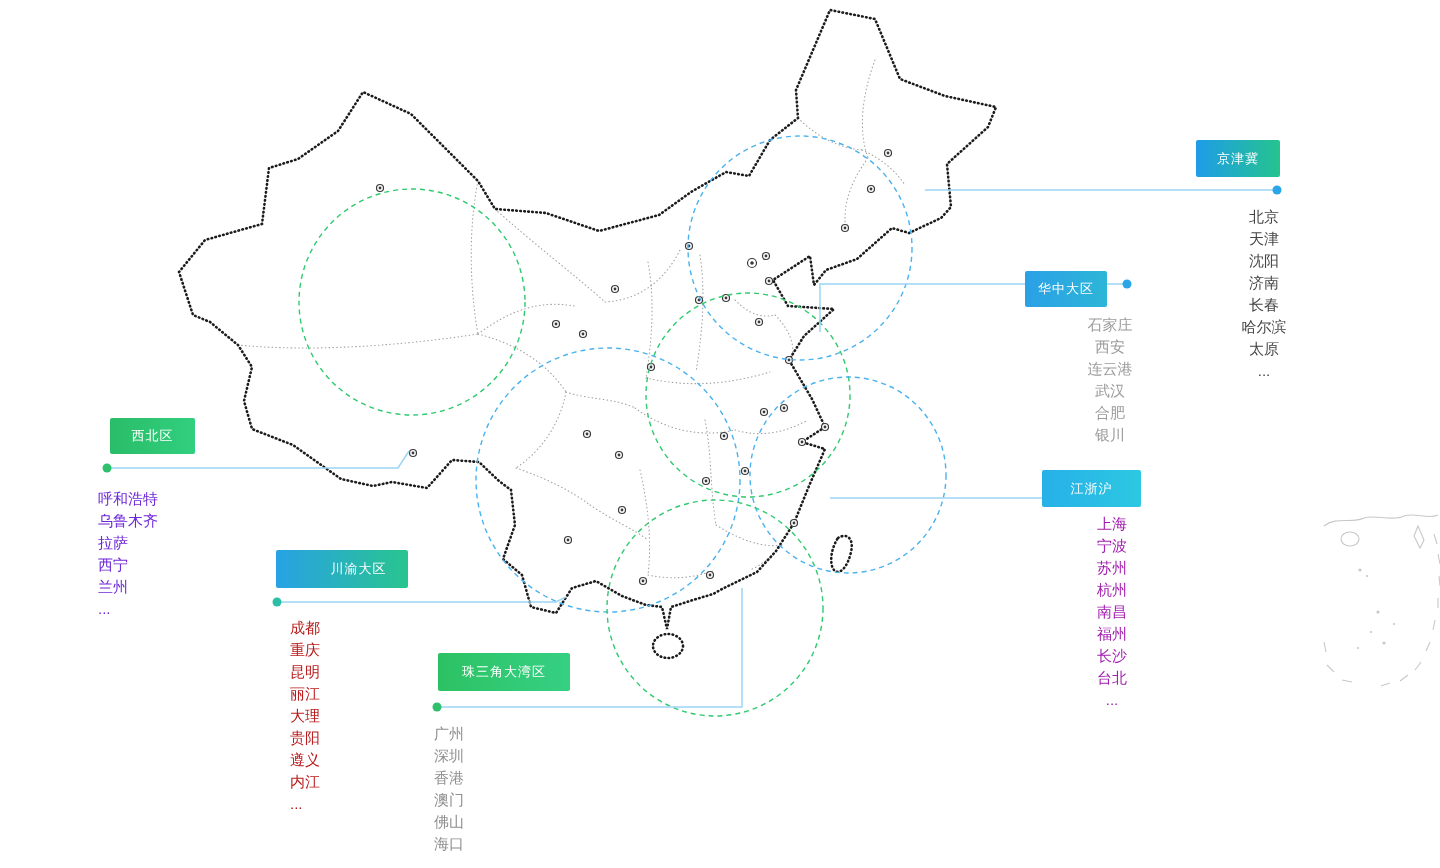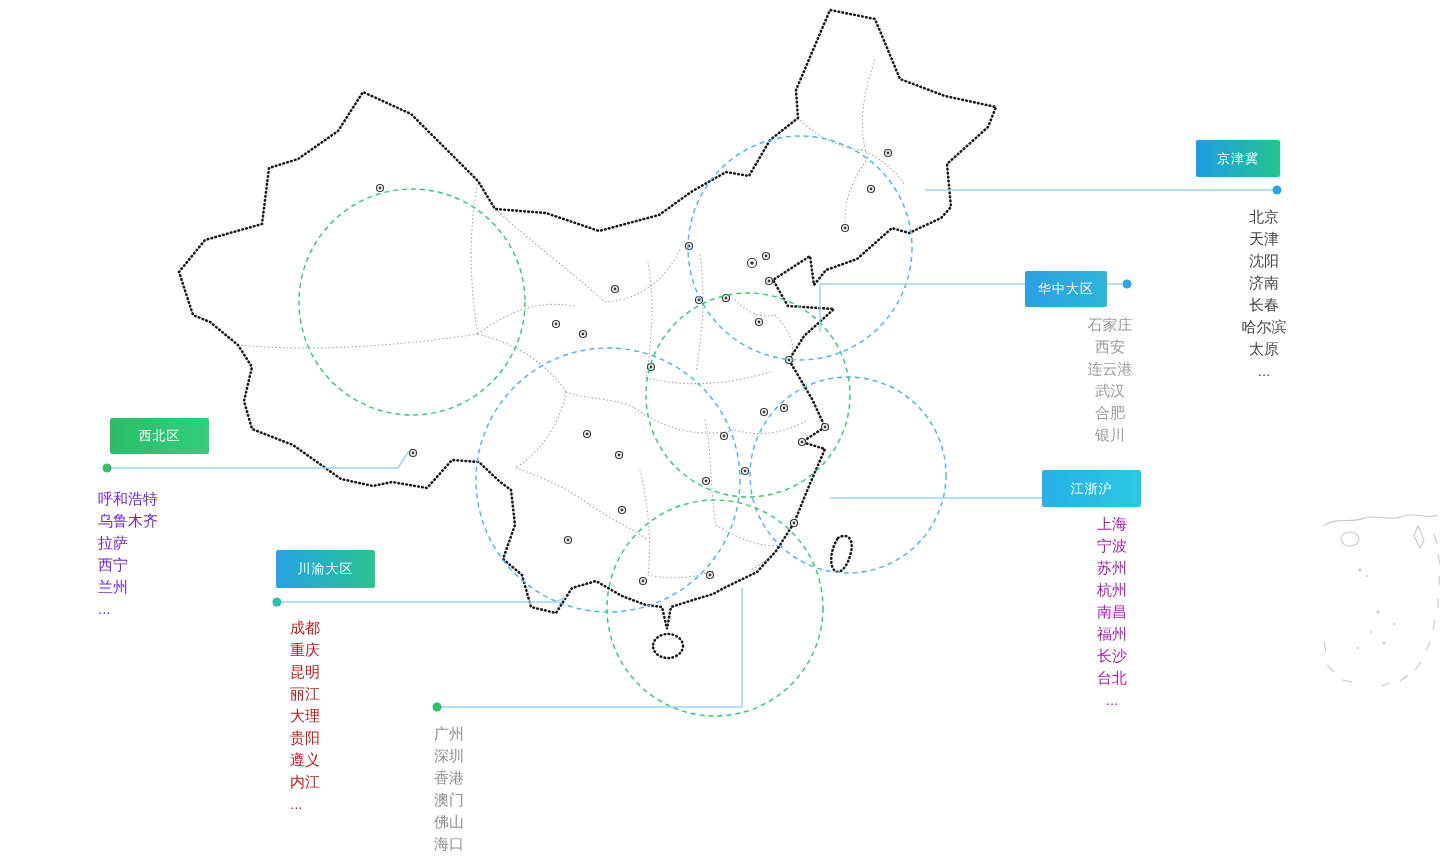--- a/index.html
+++ b/index.html
@@ -179,24 +179,25 @@
           <circle cx="36" cy="136" r="1.1"></circle>
         <circle cx="72" cy="112" r="1.1"></circle>
       </g>
     </g>
   </svg>
 
   <div class="region-label" style="left: 1196px; top: 140px; width: 84px; height: 37px; background: linear-gradient(90deg, rgb(30, 156, 232), rgb(37, 196, 142));">京津冀</div>
 
   <div class="region-label" style="left: 1025px; top: 230px; width: 82px; height: 36px; background: linear-gradient(90deg, rgb(42, 160, 230), rgb(45, 182, 216)); margin-top: 41px;">华中大区</div>
 
-  <div class="region-label" style="left: 110px; top: 418px; width: 99px; height: 36px; background: linear-gradient(90deg, rgb(42, 189, 104), rgb(49, 207, 127));">西北区</div>
-
-  <div class="region-label" style="left: 276px; top: 550px; width: 99px; height: 38px; background: linear-gradient(90deg, rgb(40, 162, 229), rgb(41, 196, 143));">川渝大区</div>
-
+  <div class="region-label" style="left: 110px; top: 418px; width: 85px; height: 36px; background: linear-gradient(90deg, rgb(42, 189, 104), rgb(49, 207, 127));">西北区</div>
+
+  <div class="region-label" style="left: 276px; top: 550px; width: 99px; height: 38px; background: linear-gradient(90deg, rgb(40, 162, 229), rgb(41, 196, 143)); padding-left: 33px;">川渝大区</div>
+
+  <div class="region-label" style="left: 438px; top: 653px; width: 132px; height: 38px; background: linear-gradient(90deg, rgb(44, 194, 99), rgb(54, 208, 132));">珠三角大湾区</div>
 
   <div class="region-label" style="left: 1042px; top: 470px; width: 99px; height: 37px; background: linear-gradient(90deg, rgb(39, 176, 232), rgb(44, 200, 226));">江浙沪</div>
 
   <div class="city-list center" style="left: 1204px; top: 206px; width: 120px; color: rgb(68, 68, 68);">
       <div class="city">北京</div>
       <div class="city">天津</div>
       <div class="city">沈阳</div>
       <div class="city">济南</div>
       <div class="city">长春</div>
       <div class="city">哈尔滨</div>

